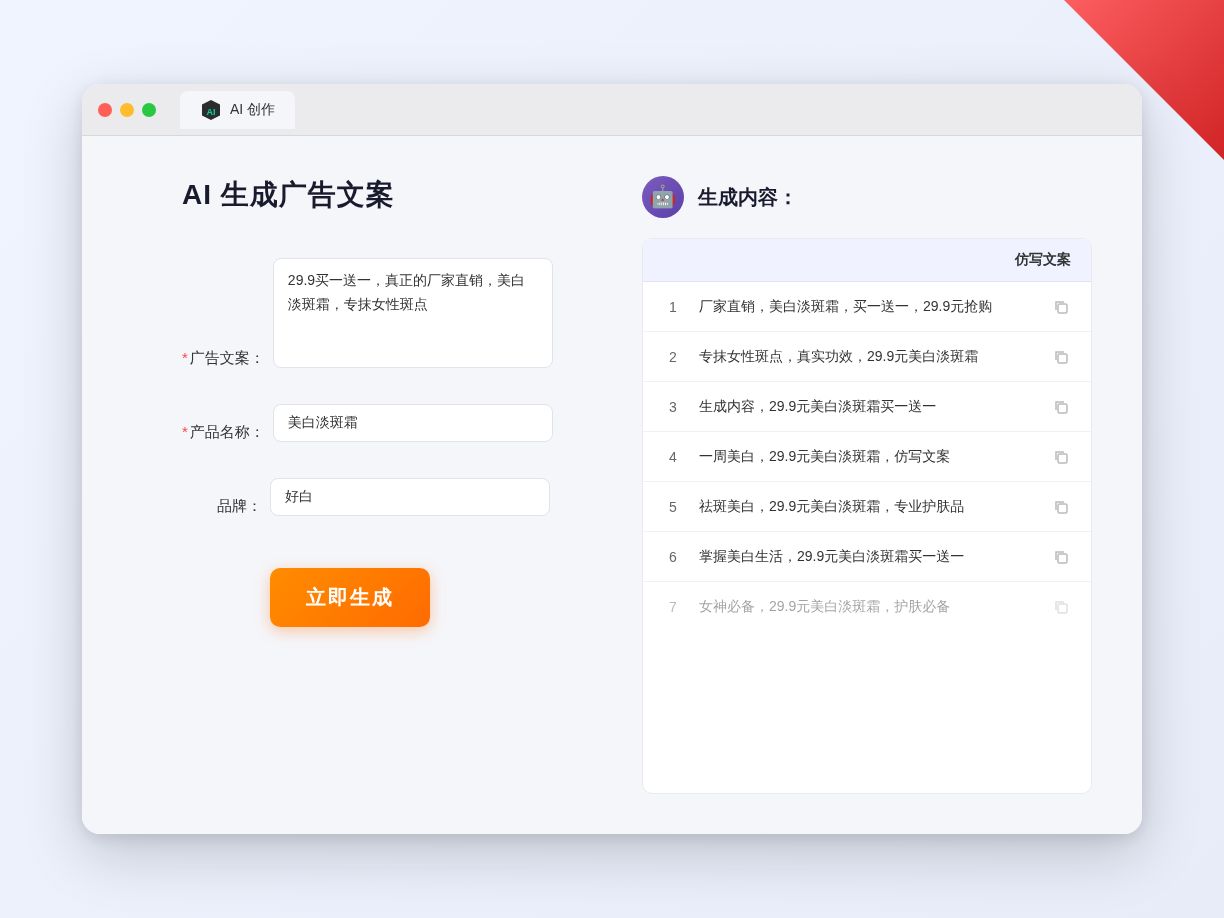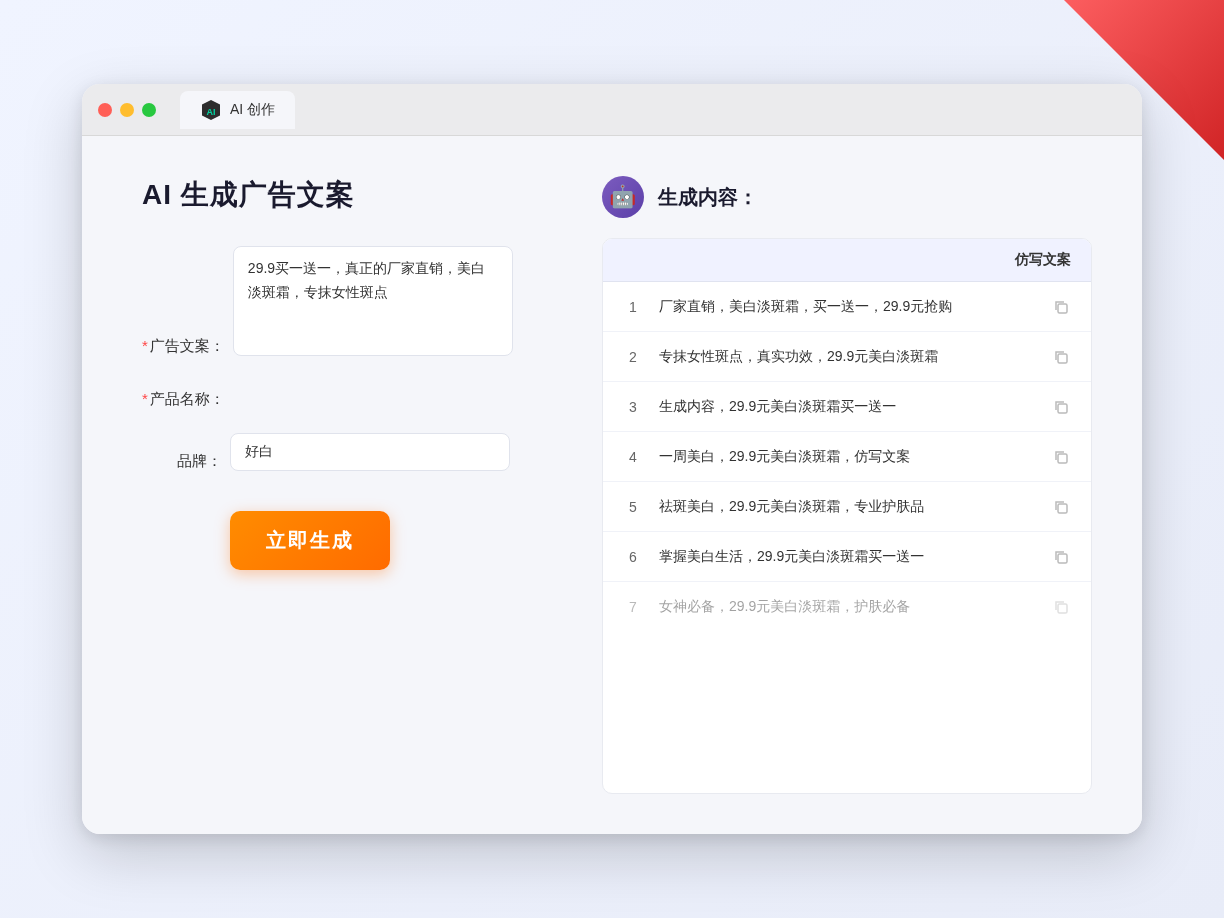--- a/index.html
+++ b/index.html
@@ -85,21 +85,22 @@
       padding: 40px 50px 40px 60px;
       gap: 40px;
       background: #f5f6fa;
     }
 
     
     .left-panel {
       flex: 0 0 420px;
       display: flex;
       flex-direction: column;
-      gap: 0;
+      gap: 12px;
+      margin-left: 40px;
     }
 
     .page-title {
       font-size: 28px;
       font-weight: 700;
       color: #1a1a2e;
       margin-bottom: 32px;
       letter-spacing: 1px;
     }
 
@@ -306,20 +307,21 @@
         <label class="form-label">
           <span class="required-star">*</span><span>广告文案：</span>
         </label>
         <textarea class="form-input" style="">29.9买一送一，真正的厂家直销，美白淡斑霜，专抹女性斑点</textarea>
       </div>
 
       <div class="form-group">
         <label class="form-label">
           <span class="required-star">*</span><span>产品名称：</span>
         </label>
+        <input type="text" class="form-input" value="美白淡斑霜" style="">
       </div>
 
       <div class="form-group">
         <label class="form-label">品牌：</label>
         <input type="text" class="form-input" value="好白" style="">
       </div>
 
       <button class="generate-btn">立即生成</button>
     </div>
 

